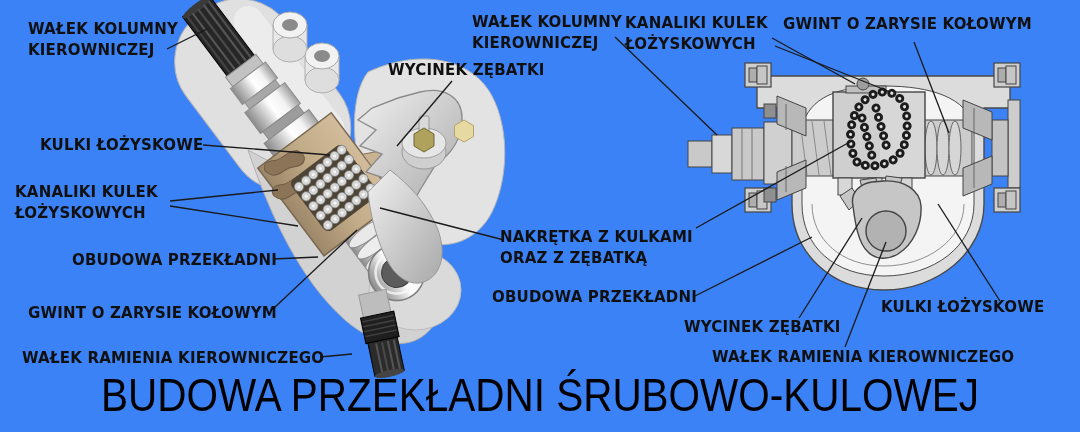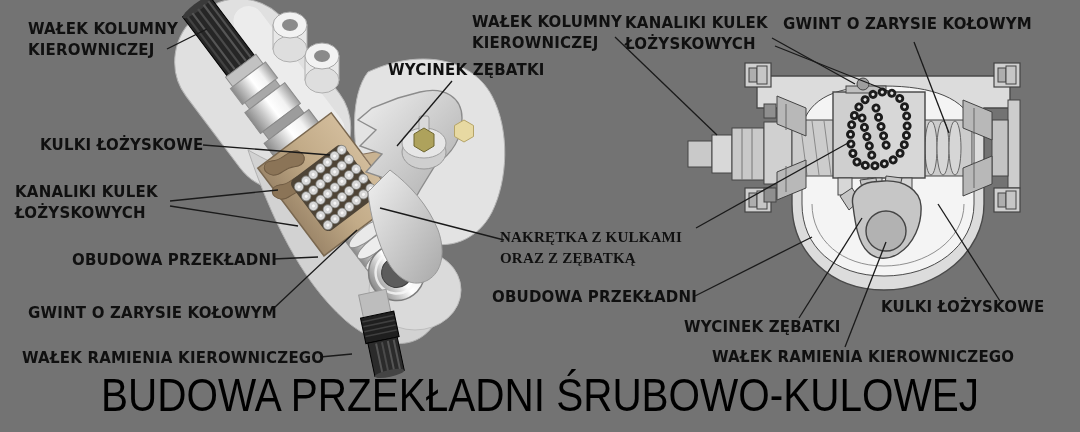--- a/index.html
+++ b/index.html
@@ -1,29 +1,29 @@
 <!DOCTYPE html>
 <html lang="pl"><head>
 <meta charset="utf-8">
 <style>
   html,body{margin:0;padding:0;background:#fff;}
-  .stage{position:relative;width:1080px;height:432px;background:#737373;overflow:hidden;
+  .stage{position:relative;width:1080px;height:432px;background:#3b82f6;overflow:hidden;
          font-family:"DejaVu Sans",sans-serif;}
   .lbl{position:absolute;font-weight:bold;font-size:15px;line-height:21px;color:#101010;
        white-space:pre-line;letter-spacing:.2px;}
   .ctr{}
   #lb1{left:28px;top:19px;}
   #lb2{left:40px;top:135px;}
   #lb3{left:15px;top:182px;width:160px;}
   #lb4{left:72px;top:250px;}
   #lb5{left:28px;top:303px;}
   #lb6{left:22px;top:348px;}
   #lb7{left:472px;top:12px;}
   #lb8{left:388px;top:60px;}
-  #lb9{left:500px;top:227px;width:200px;font-family:Liberation Serif, serif;}
+  #lb9{left:500px;top:227px;width:200px;}
   #lb10{left:492px;top:287px;}
   #lb11{left:684px;top:317px;}
   #lb12{left:625px;top:13px;width:155px;}
   #lb13{left:783px;top:14px;}
   #lb14{left:881px;top:297px;}
   #lb15{left:712px;top:347px;}
   .title{position:absolute;top:368px;left:0;width:1080px;text-align:center;
          font-family:"Liberation Sans","DejaVu Sans",sans-serif;font-size:46px;font-weight:400;
          color:#000;transform:scaleX(.88);transform-origin:center;letter-spacing:0;}
   svg{position:absolute;left:0;top:0;}

